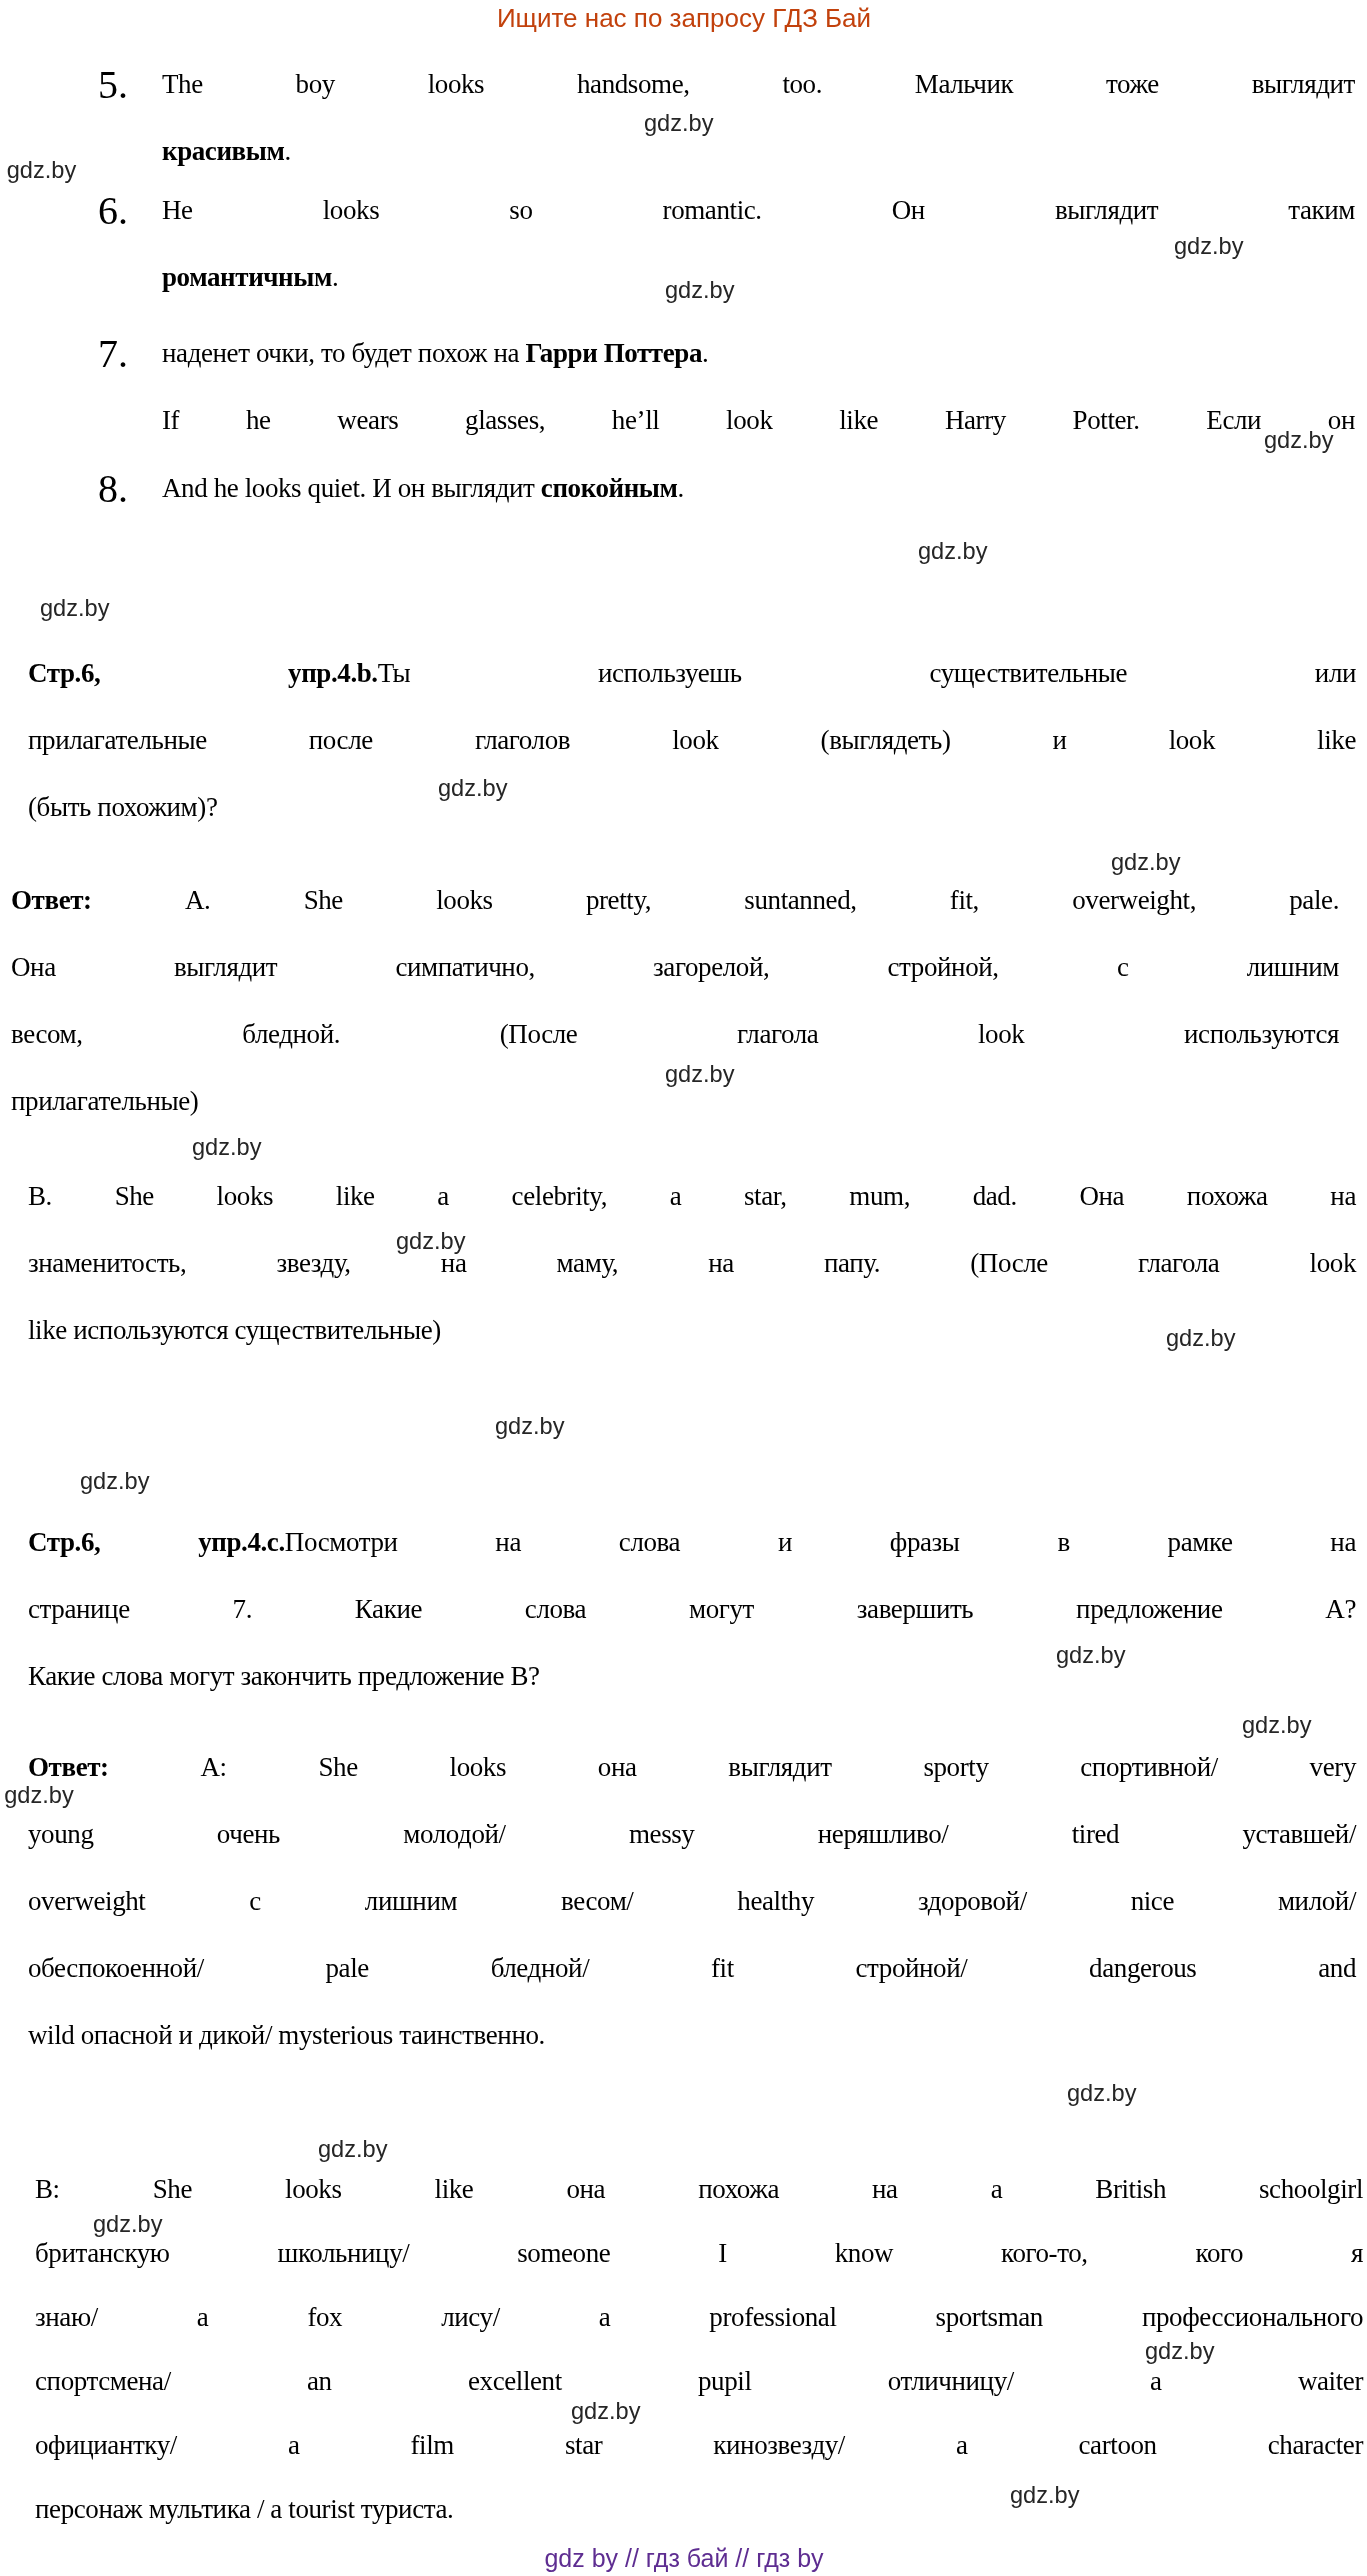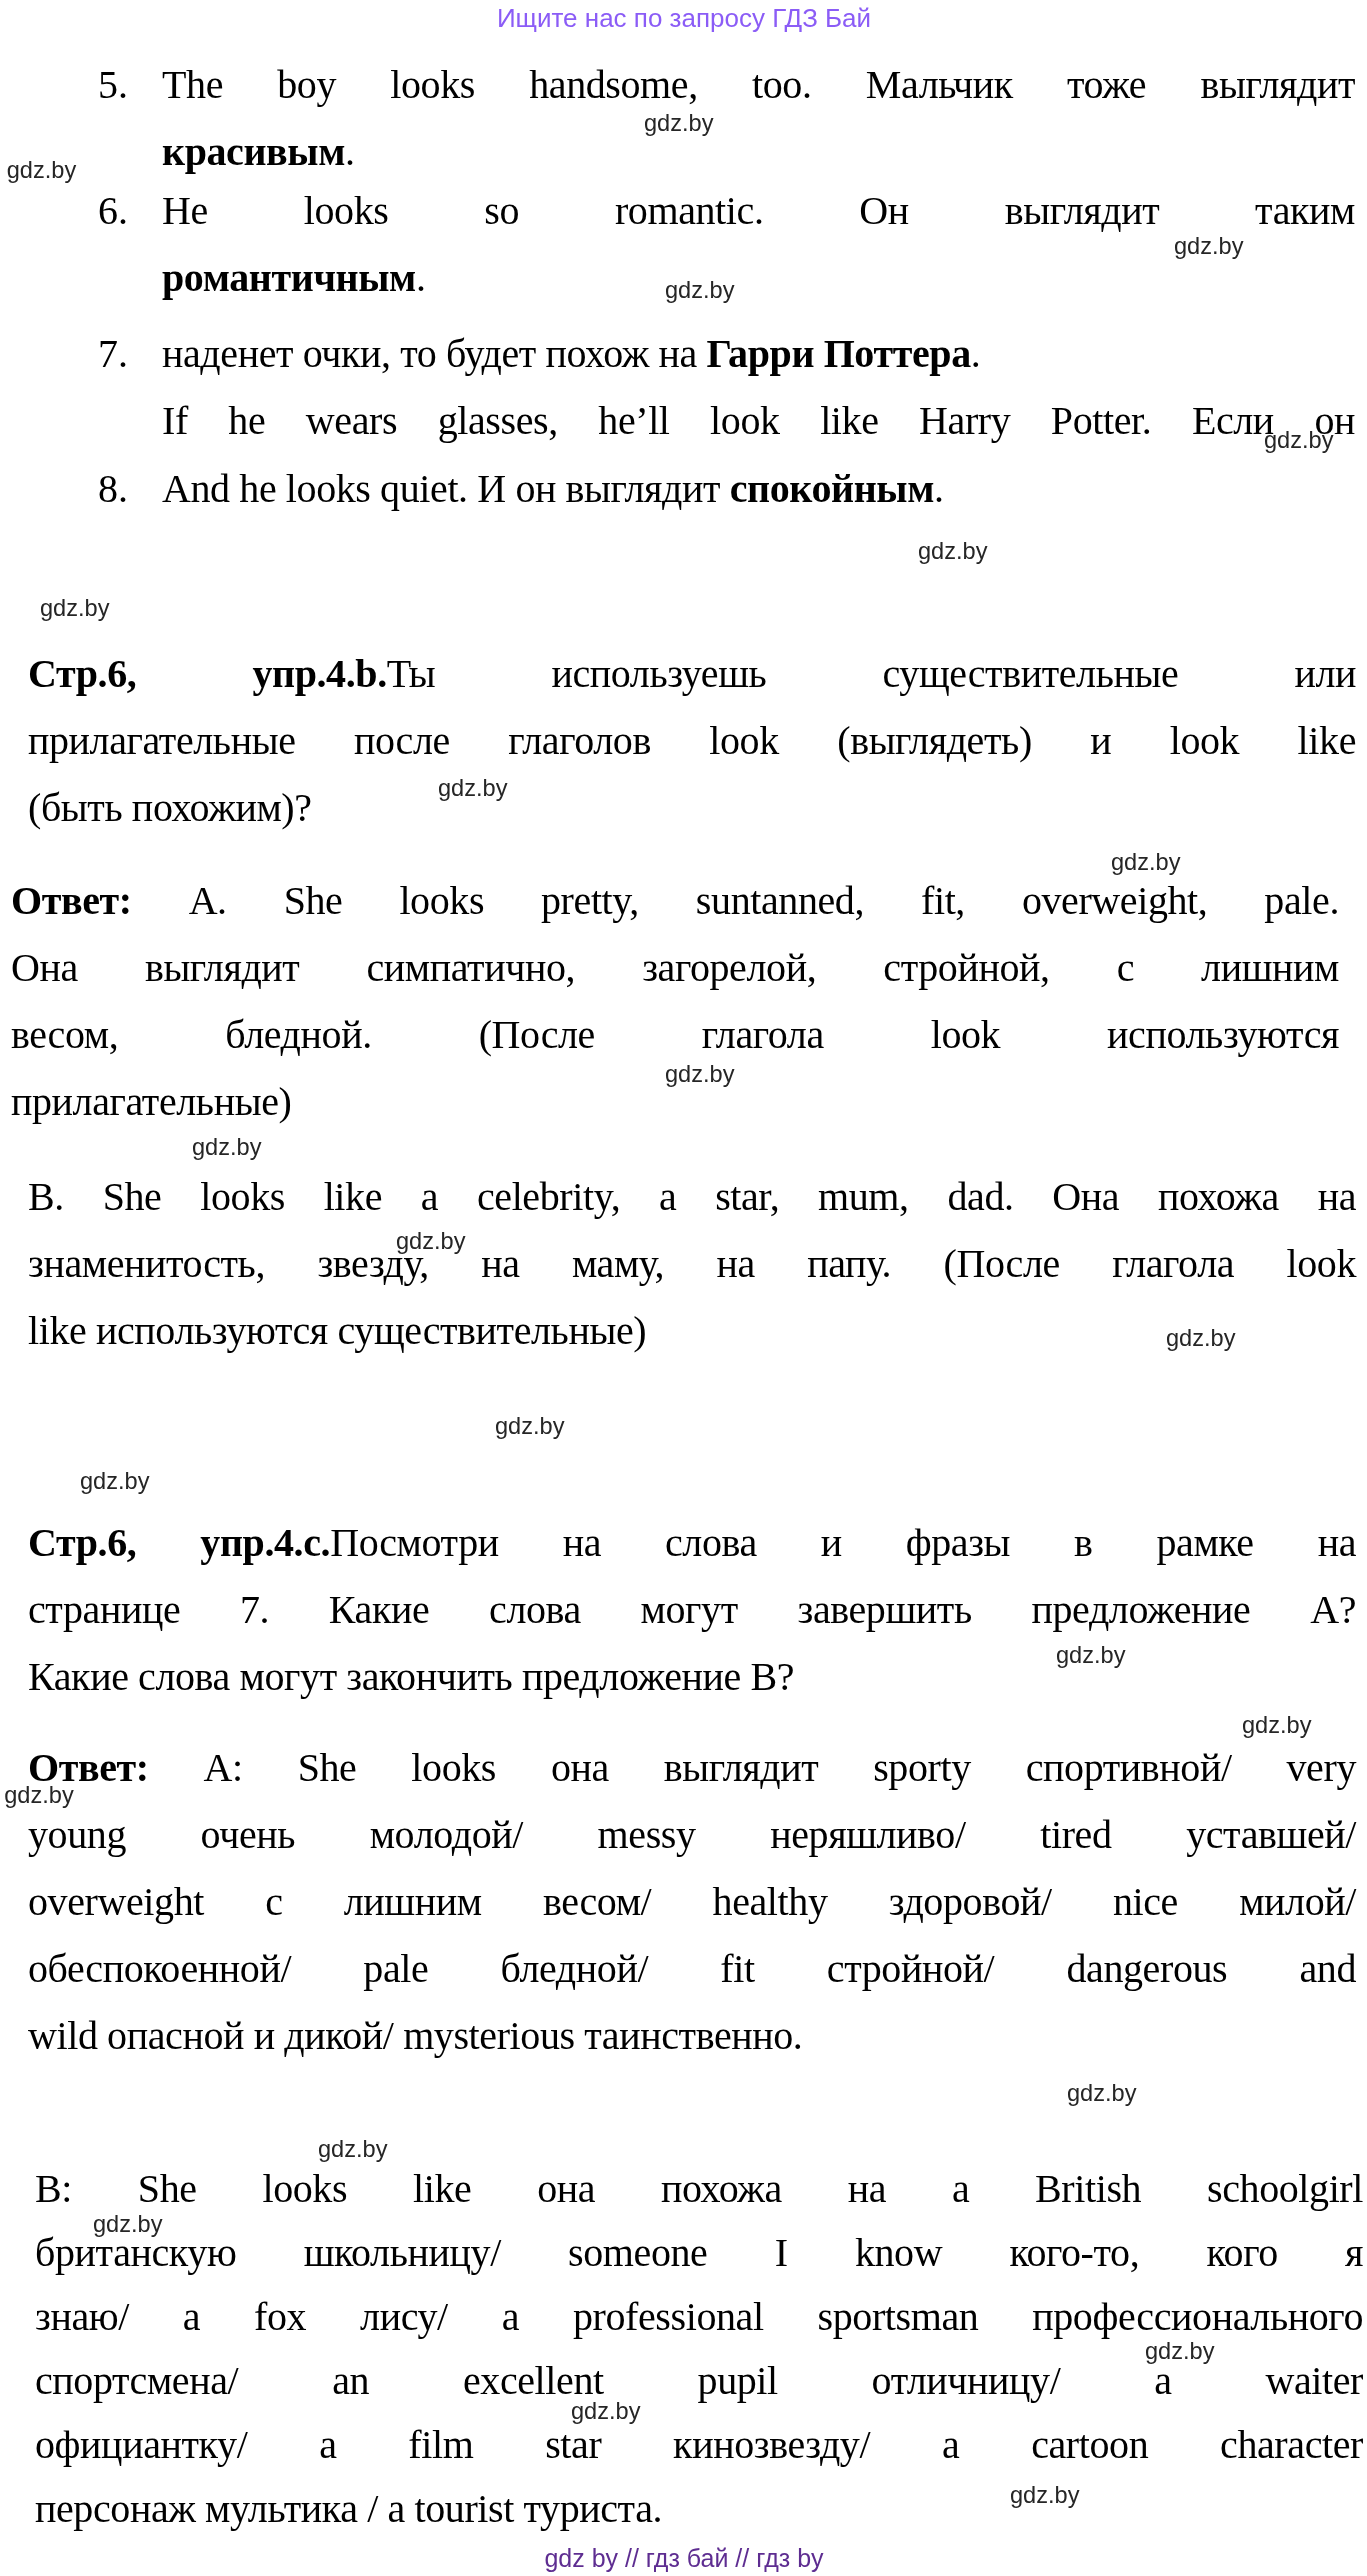--- a/index.html
+++ b/index.html
@@ -17,21 +17,21 @@
     text-align: center;
     font: 26px "Liberation Sans", "DejaVu Sans", sans-serif;
   }
   .block {
     position: absolute;
     font-family: "Liberation Serif", "DejaVu Serif", serif;
   }
   .line {
     height: 67px;
     line-height: 67px;
-    font-size: 40px;
+    font-size: 27px;
     letter-spacing: -0.4px;
   }
   .line.j {
     text-align: justify;
     text-align-last: justify;
   }
   .num {
     position: absolute;
     left: -64px; top: 0;
     height: 67px; line-height: 67px;
@@ -48,21 +48,21 @@
     position: absolute;
     top: 2544px; left: 0; width: 100%;
     text-align: center;
     font: 25px "Liberation Sans", "DejaVu Sans", sans-serif;
   }
 </style>
 </head>
 <body>
 
 <div class="page">
-  <div class="header" style="color: #8b5cf6;">Ищите нас по запросу ГДЗ Бай</div>
+  <div class="header" style="color: #c2410c;">Ищите нас по запросу ГДЗ Бай</div>
   <div id="content">
       <div class="block" style="top: 51px; left: 162px; width: 1193px;">
         <span class="num">5.</span>
         <div class="line j"><span>The boy looks handsome, too. Мальчик тоже выглядит</span></div>
         <div class="line"><b>красивым</b><span>.</span></div>
       </div>
       <div class="block" style="top: 177px; left: 162px; width: 1193px;">
         <span class="num">6.</span>
         <div class="line j"><span>He looks so romantic. Он выглядит таким</span></div>
         <div class="line"><b>романтичным</b><span>.</span></div>

